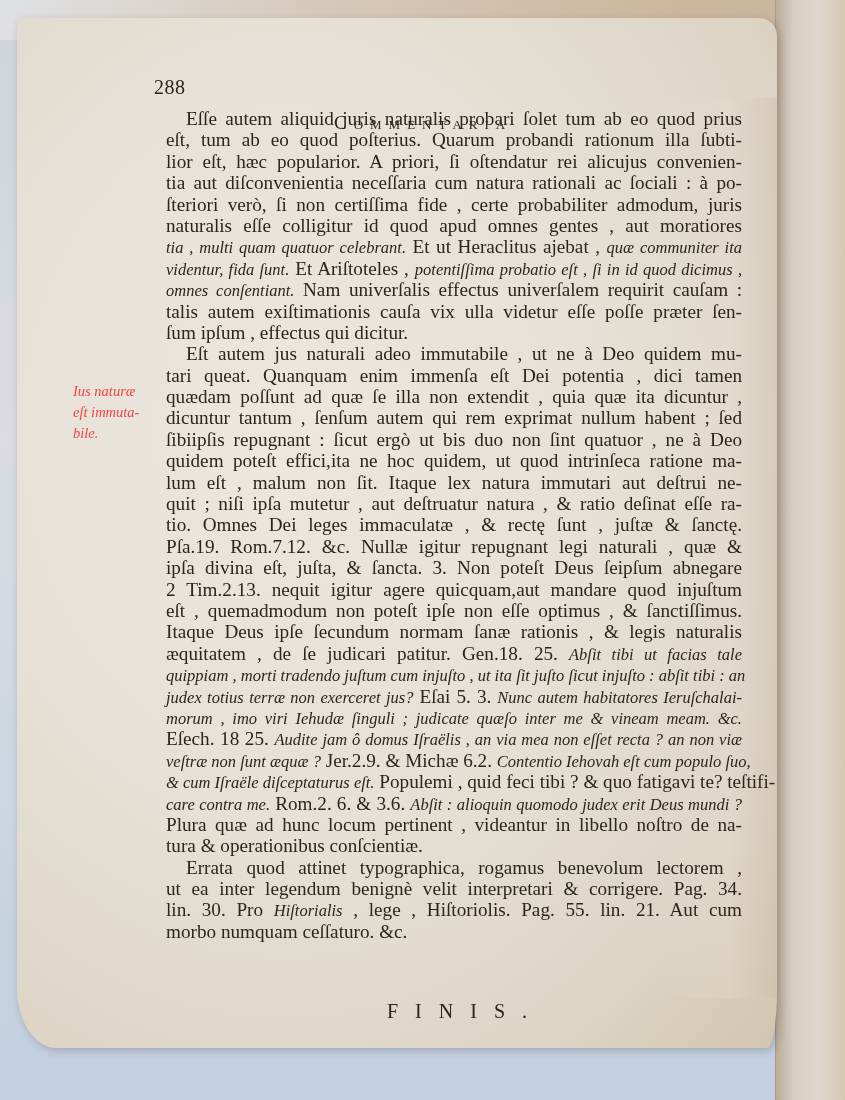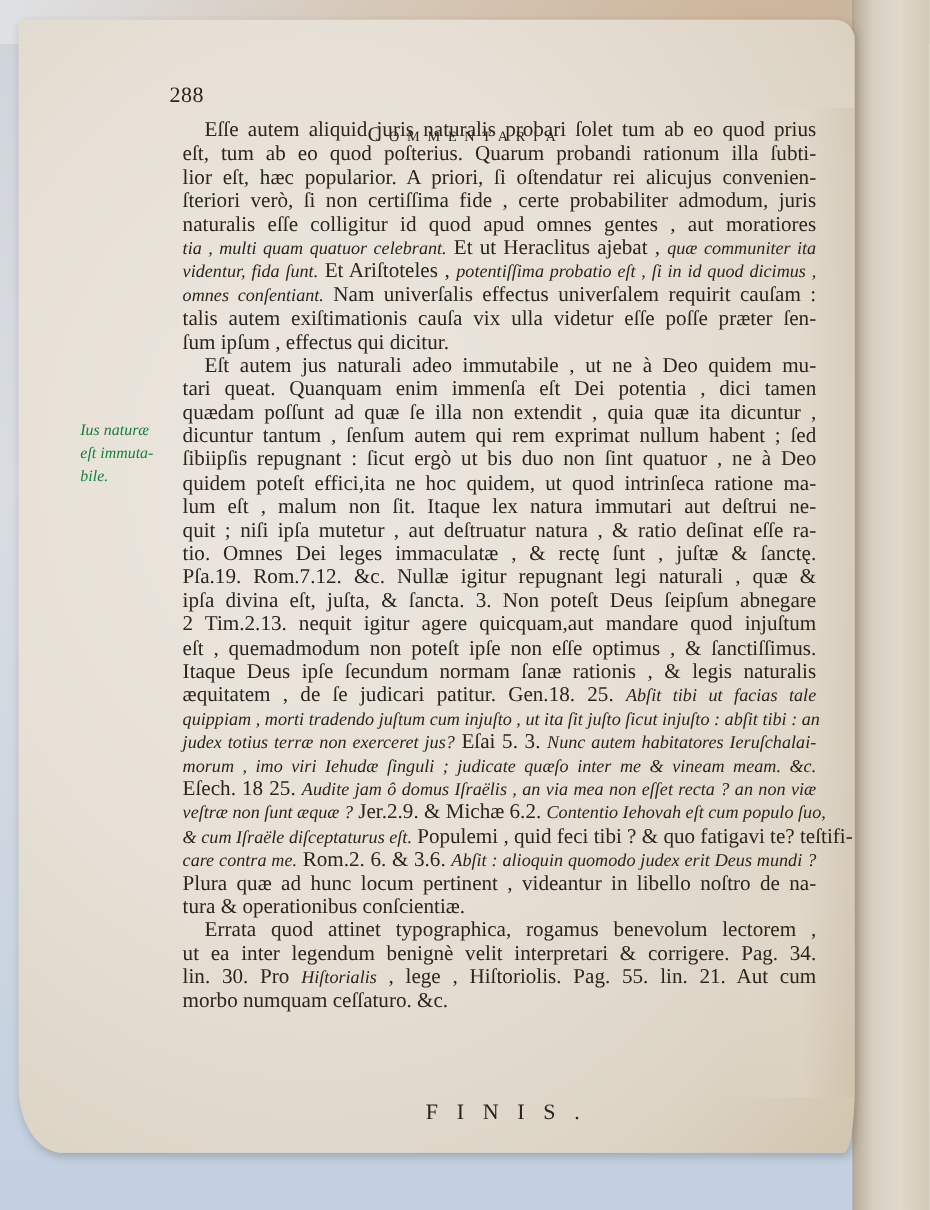--- a/index.html
+++ b/index.html
@@ -38,21 +38,21 @@
   .text-block {
     position:absolute; left:166px; top:108px; width:576px;
     color:#2b251d; font-size:19.2px; line-height:21.4px;
   }
   .line { white-space:nowrap; text-align:justify; text-align-last:justify; height:21.4px; overflow:visible; }
   .line.last { text-align-last:left; }
   .line.indent { padding-left:20px; }
   .it { font-style:italic; font-size:16.5px; }
   .margin-note {
     position:absolute; left:73px; top:381px; width:88px;
-    font-style:italic; font-size:14.5px; line-height:21px; color:#15803d;
+    font-style:italic; font-size:14.5px; line-height:21px; color:#ef4444;
   }
   .finis {
     position:absolute; left:387px; top:1000px; font-size:20px; color:#2a241d; letter-spacing:17px;text-align:right;
   }
 </style>
 </head>
 <body>
 
 <div class="shadow-top"></div>
 <div class="next-page"></div>
@@ -65,20 +65,21 @@
 <div class="margin-note">
   <div>Ius naturæ</div>
   <div>eſt immuta-</div>
   <div>bile.</div>
 </div>
 
 <div class="text-block" id="text-block">
     <div class="line indent"><span>Eſſe autem aliquid juris naturalis probari ſolet tum ab eo quod prius</span> </div>
     <div class="line"><span>eſt, tum ab eo quod poſterius.  Quarum probandi rationum illa ſubti-</span> </div>
     <div class="line"><span>lior eſt, hæc popularior.  A priori, ſi oſtendatur rei alicujus convenien-</span> </div>
+    <div class="line"><span>tia aut diſconvenientia neceſſaria cum natura rationali ac ſociali : à po-</span> </div>
     <div class="line"><span>ſteriori verò, ſi non certiſſima fide , certe probabiliter admodum, juris</span> </div>
     <div class="line"><span>naturalis eſſe colligitur id quod apud omnes gentes , aut moratiores</span> </div>
     <div class="line"><span class="it">tia ,  multi quam quatuor celebrant.</span> <span>Et ut Heraclitus ajebat ,</span> <span class="it">quæ communiter ita</span> </div>
     <div class="line"><span class="it">videntur, fida ſunt.</span> <span>Et Ariſtoteles ,</span> <span class="it">potentiſſima probatio eſt , ſi in id quod dicimus ,</span> </div>
     <div class="line"><span class="it">omnes conſentiant.</span> <span>Nam univerſalis effectus univerſalem requirit cauſam :</span> </div>
     <div class="line"><span>talis autem exiſtimationis cauſa vix ulla videtur eſſe poſſe præter ſen-</span> </div>
     <div class="line last"><span>ſum ipſum ,  effectus qui dicitur.</span> </div>
     <div class="line indent"><span>Eſt autem jus naturali adeo immutabile , ut ne à Deo quidem mu-</span> </div>
     <div class="line"><span>tari queat.   Quanquam enim immenſa eſt Dei potentia , dici tamen</span> </div>
     <div class="line"><span>quædam poſſunt ad quæ ſe illa non extendit , quia quæ ita dicuntur ,</span> </div>

